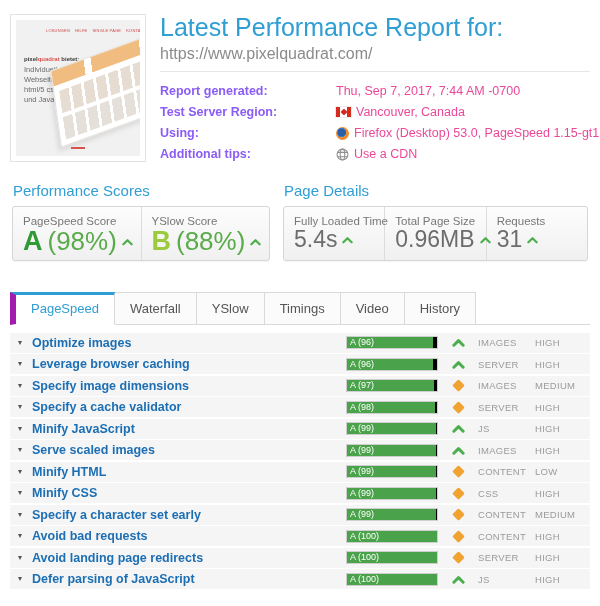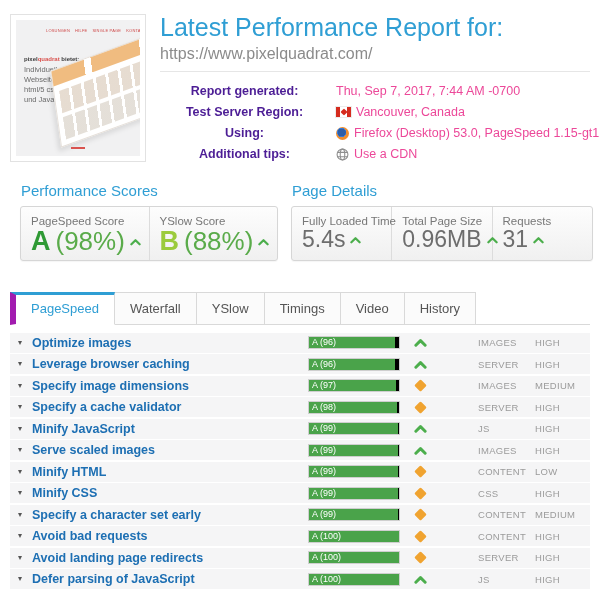--- a/index.html
+++ b/index.html
@@ -29,31 +29,31 @@
           background:repeating-linear-gradient(90deg,#e2d6c9 0 10px,#fff 10px 13px);opacity:.85;}
   .m-grid2{position:absolute;top:47px;left:5px;right:5px;height:22px;
           background:repeating-linear-gradient(90deg,#d9d2c8 0 10px,#fff 10px 13px);opacity:.7;}
   .t-dot{position:absolute;bottom:7px;left:50%;transform:translateX(-50%);width:14px;height:2px;background:#d9534f;}
 
   .head-right{flex:1;min-width:0;}
   .page-title{font-size:25px;color:var(--blue);font-weight:400;margin:0 0 3px 0;line-height:1.1;}
   .report-url{font-size:16px;color:#8b8b8b;}
   .head-rule{border:none;border-top:1px solid #e6e6e6;margin:8px 0 9px 0;}
   .meta-row{display:flex;align-items:center;height:21px;font-size:12.5px;}
-  .meta-label{width:176px;flex:none;text-align:center;color:#4c1d95;font-weight:bold;padding-right:7px;}
+  .meta-label{width:176px;flex:none;text-align:left;color:#8b5cf6;font-weight:bold;padding-right:7px;}
   .meta-value{color:#ec4899;display:flex;align-items:center;gap:5px;white-space:nowrap;text-align:right;}
   .flag{display:inline-flex;width:15px;height:10px;outline:1px solid #ececec;flex:none;}
   .f-red{width:4px;background:#d52b1e;}
   .f-white{flex:1;background:#fff;position:relative;}
   .f-leaf{position:absolute;left:50%;top:50%;width:5px;height:5px;background:#d52b1e;transform:translate(-50%,-50%) rotate(45deg);border-radius:1px;}
   .ff-icon{width:13px;height:13px;border-radius:50%;flex:none;display:inline-block;
     background:radial-gradient(circle at 44% 42%, #2d5ea8 0 37%, #3a7bd5 38% 44%, #ef8d2e 45% 82%, #d96a1e 100%);}
 
   
-  .score-section{display:flex;padding:0 20px;margin-top:17px;gap:13px;}
+  .score-section{display:flex;padding:0 12px;margin-top:17px;gap:13px;}
   .score-col h2{font-size:15px;font-weight:400;color:var(--blue);margin:0 0 7px 1px;}
   .col-perf{width:258px;flex:none;}
   .col-details{flex:1;}
   .panel{display:flex;height:55px;border:1px solid #d6d6d6;border-radius:3px;
          background:linear-gradient(#fdfdfd,#f0f0f0);box-shadow:0 1px 1px rgba(0,0,0,.04);}
   .cell{flex:1;padding:8px 10px 6px;border-right:1px solid #dcdcdc;min-width:0;}
   .cell:last-child{border-right:none;}
   .cell-label{font-size:11.5px;color:#777;margin-bottom:1px;white-space:nowrap;}
   .cell-value{font-size:23px;color:#6d6d6d;display:flex;align-items:center;gap:5px;line-height:1;}
   .grade-letter{font-size:27px;font-weight:bold;}
@@ -78,21 +78,21 @@
   .th-pri{width:55px;flex:none;}
   .row{display:flex;align-items:center;height:20px;margin-bottom:1.5px;background:#f5f5f6;}
   .tri{width:14px;flex:none;padding-left:8px;font-size:8px;color:#555;cursor:pointer;line-height:1;}
   .rec-link{flex:1;min-width:0;font-size:12.5px;font-weight:bold;color:var(--link);padding-left:8px;cursor:pointer;white-space:nowrap;overflow:hidden;}
   .bar{width:92px;flex:none;height:13px;background:#000000;border:1px solid #cfcfcf;position:relative;}
   .bar-fill{height:100%;background:var(--bar);}
   .bar-label{position:absolute;left:3px;top:0;font-size:9px;color:#fff;line-height:11.5px;white-space:nowrap;}
   .ind{width:40px;flex:none;display:flex;justify-content:center;align-items:center;}
   .diamond{width:9px;height:9px;background:var(--same);transform:rotate(45deg);border-radius:1.5px;display:inline-block;}
   .type-cell,.pri-cell{font-size:9.5px;color:#9b9b9b;letter-spacing:.3px;}
-  .type-cell{width:57px;flex:none;margin-left:38px;}
+  .type-cell{width:57px;flex:none;}
   .pri-cell{width:55px;flex:none;}
 </style>
 </head>
 <body>
 
 <div class="page">
 
   <div class="report-header">
     <div class="thumb">
       <div class="thumb-inner">

